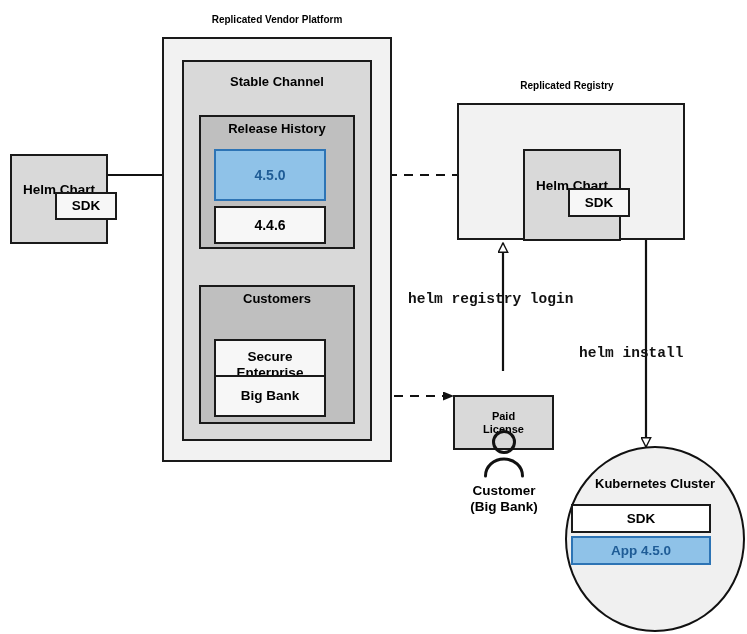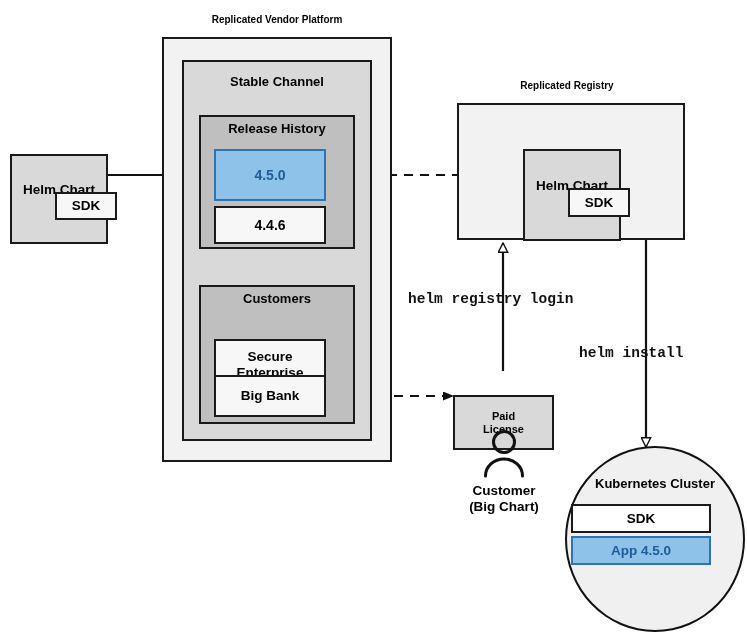--- a/index.html
+++ b/index.html
@@ -186,21 +186,21 @@
   <div class="node box-gray" style="left:453px; top:371px; width:101px; height:55px; font-size:11px; white-space:pre-line;">
     <span style="white-space:pre-line;">Paid
 License</span>
   </div>
 
   <svg class="person-icon" style="left:478px; top:429px;" width="52" height="52" viewBox="0 0 52 52" xmlns="http://www.w3.org/2000/svg">
     <circle cx="26" cy="13" r="10.5" fill="none" stroke="#111111" stroke-width="3"></circle>
     <path d="M7.5,47 a18.5,17 0 0 1 37,0" fill="none" stroke="#111111" stroke-width="3" stroke-linecap="round"></path>
   </svg>
   <div class="label-plain" style="left:428px; top:483px; width:152px;">Customer
-(Big Chart)</div>
+(Big Bank)</div>
 
   <div class="mono-label" style="left:408px; top:291px;text-align:right;">helm registry login</div>
   <div class="mono-label" style="left:579px; top:345px;">helm install</div>
 
   <div class="node circle-node" style="left:565px; top:446px; width:180px; height:186px;"></div>
   <div class="grp-title title-inside" style="left:565px; top:476px; width:180px;">Kubernetes Cluster</div>
 
   <div class="node box-white" style="left:571px; top:504px; width:140px; height:29px; font-size:13.5px; background:#ffffff;">
     <span>SDK</span>
   </div>

